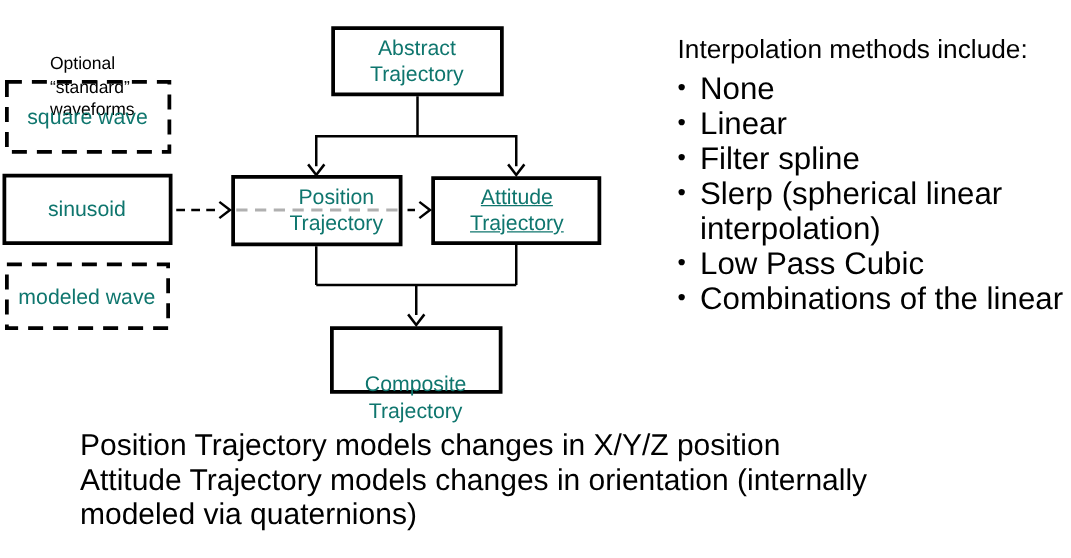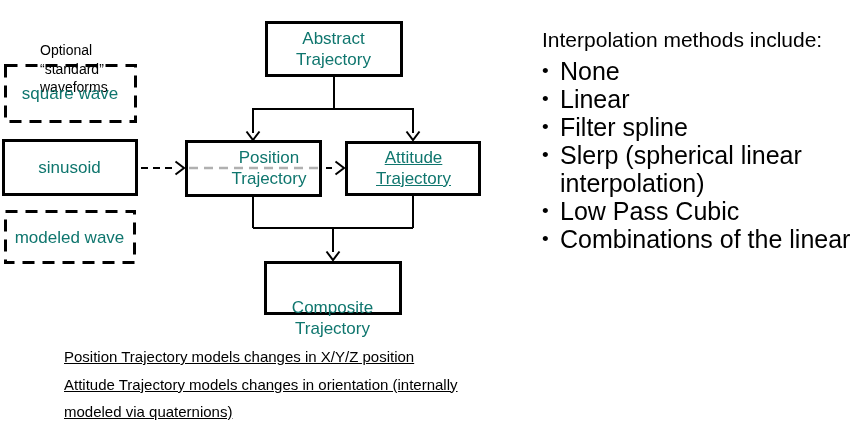--- a/index.html
+++ b/index.html
@@ -31,25 +31,24 @@
     white-space: pre-line;
     color: #0f766e;
   }
   .caption {
     font-size: 14px;
     line-height: 18.5px;
     white-space: pre-line;
     color: #000000;
   }
   .bigtext {
-    font-size: 15px;
+    font-size: 24px;
     line-height: 27.5px;
     white-space: pre-line;
     color: #000000;
-    text-decoration: underline;
   }
   #interp-block {
     left: 505px; top: 26px;
     width: 352px;
     margin-left: 37px;
   }
   #interp-heading {
     font-size: 21px;
     line-height: 28px;
     white-space: nowrap;

